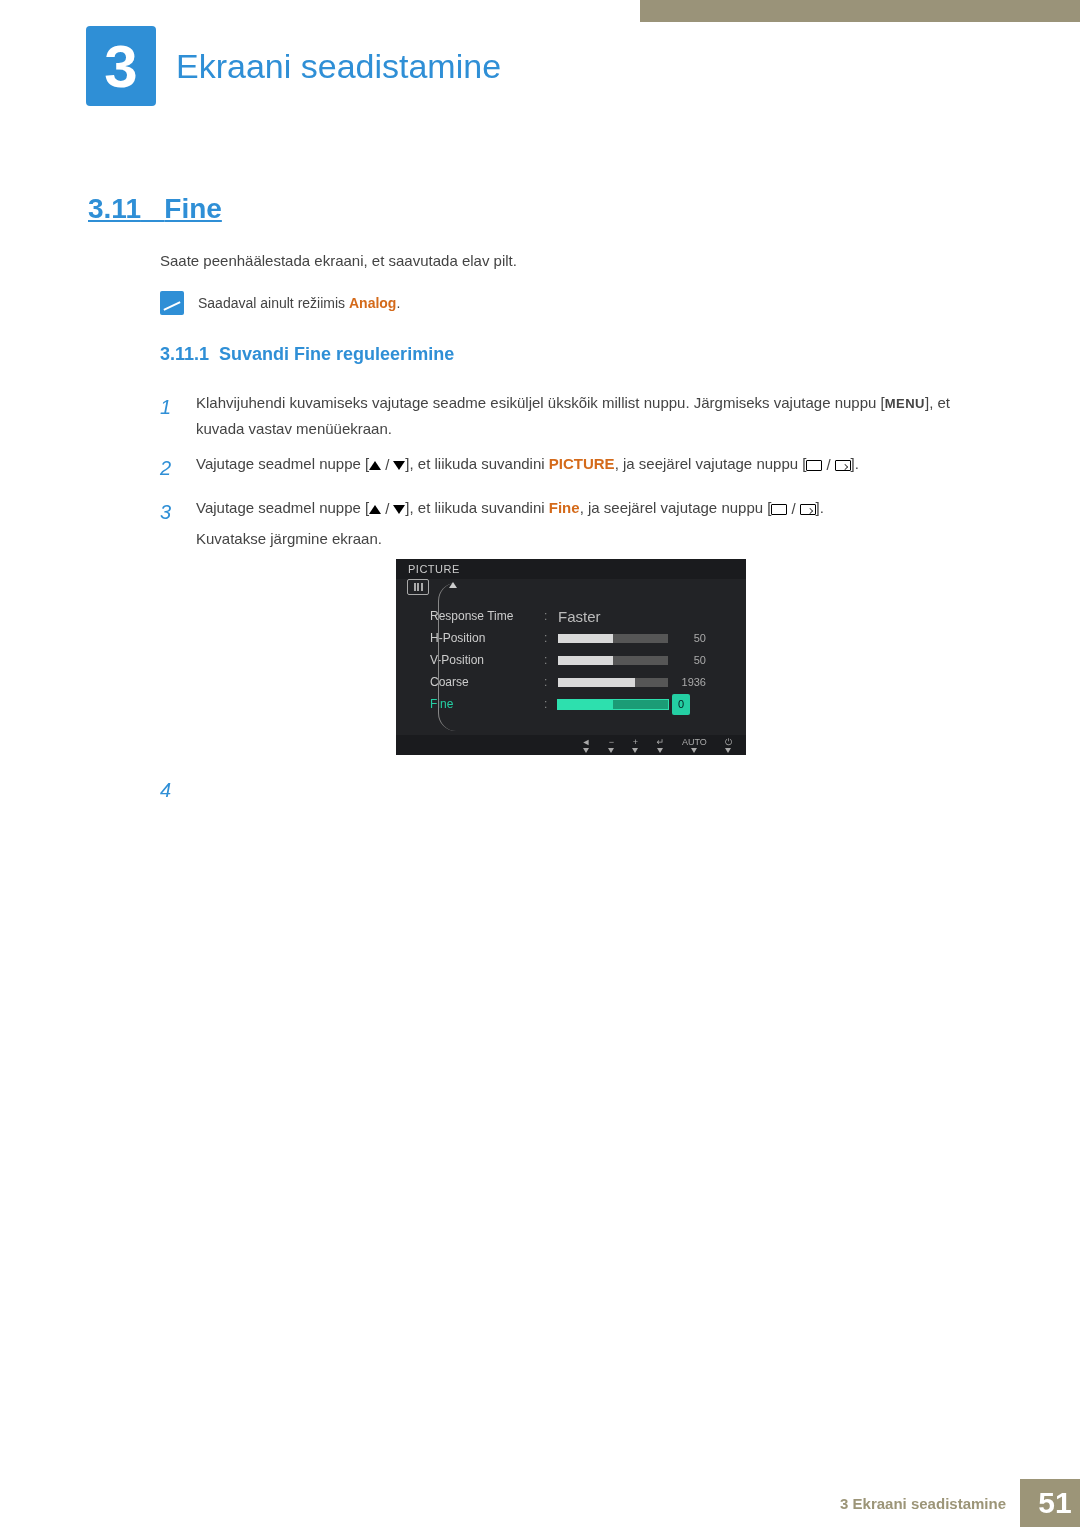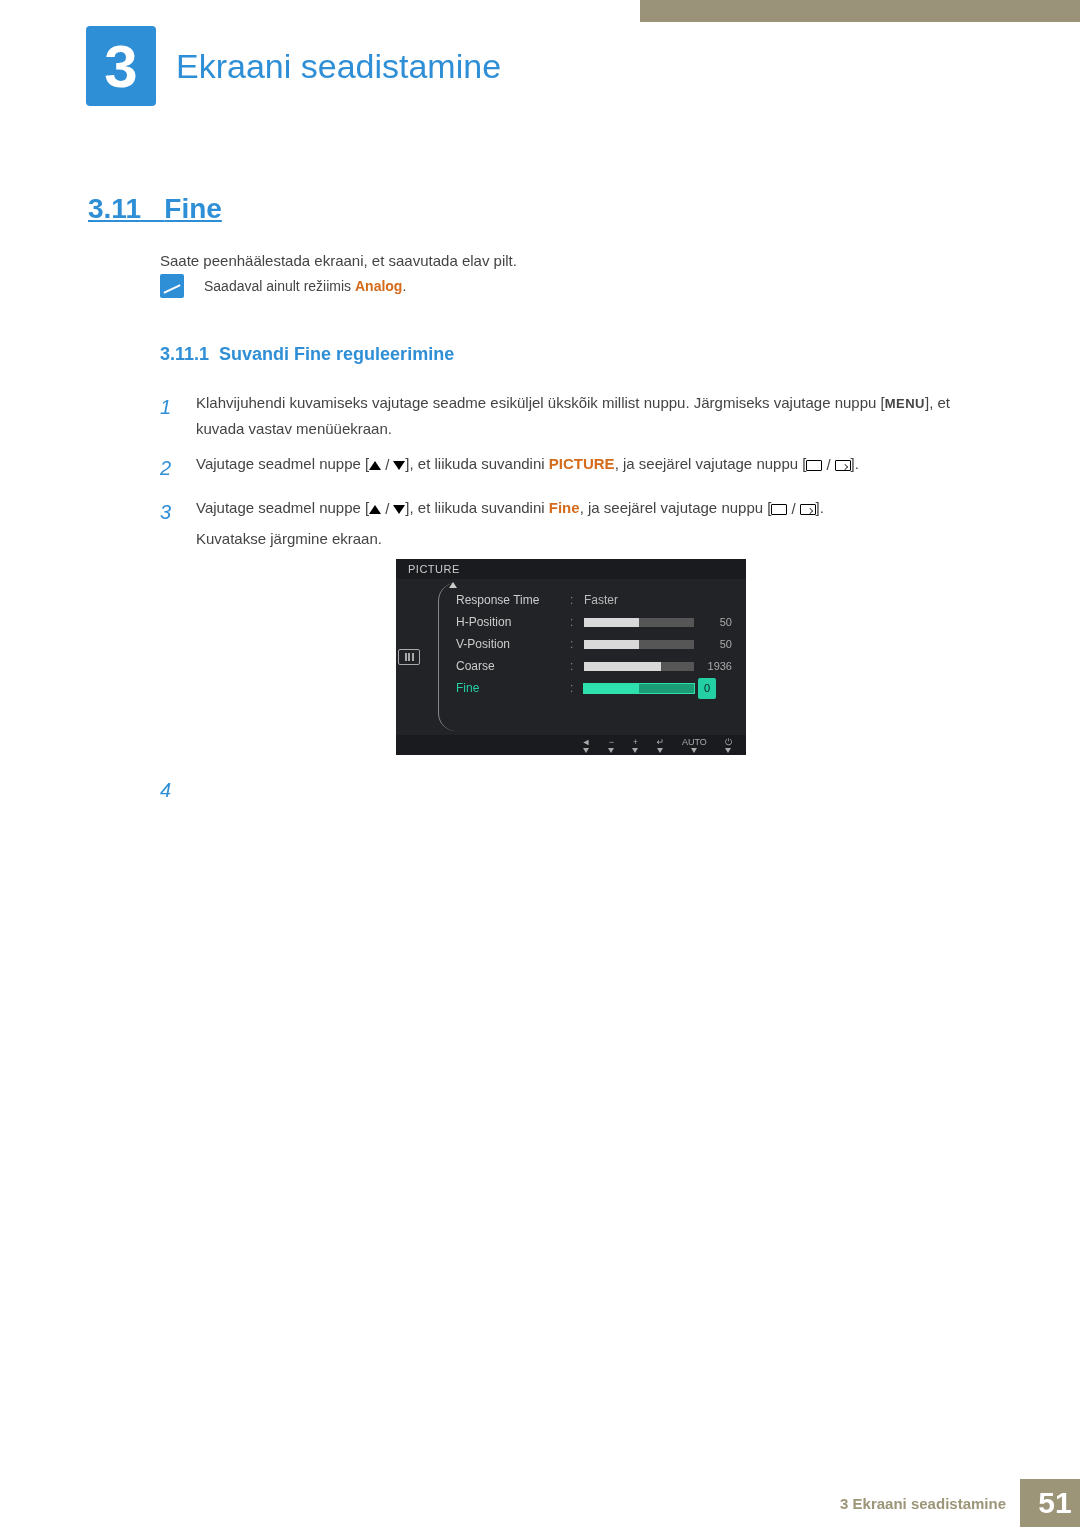--- a/index.html
+++ b/index.html
@@ -55,25 +55,25 @@
     }
     .section-intro {
       position: absolute;
       top: 252px;
       left: 160px;
       font-size: 15px;
       color: #444;
     }
     .note-row {
       position: absolute;
-      top: 274px;
+      top: 291px;
       left: 160px;
       display: flex;
       align-items: center;
-      gap: 20px;
+      gap: 14px;
       justify-content: flex-end;
     }
     .note-icon {
       width: 24px;
       height: 24px;
       background: #2f8fd6;
       border-radius: 2px;
       position: relative;
       overflow: hidden;
     }
@@ -162,20 +162,21 @@
       align-items: center;
       padding-left: 12px;
       background: #1a1b1e;
       font-size: 11px;
       letter-spacing: 0.5px;
     }
     .osd-body {
       display: flex;
       height: 156px;
       position: relative;
+      flex-direction: column;
     }
     .osd-sidebar {
       width: 44px;
       display: flex;
       align-items: center;
       justify-content: center;
     }
     .osd-side-icon {
       width: 22px; height: 16px; border: 1.5px solid #aaa; border-radius: 2px; display: flex; align-items: center; justify-content: center; gap: 1.5px;
     }
@@ -203,21 +204,21 @@
     }
     .osd-row {
       display: flex;
       align-items: center;
       height: 22px;
       gap: 4px;
     }
     .osd-row.active .osd-row-label { color: #24cfa3; }
     .osd-row-label { width: 110px; font-size: 12px; }
     .osd-colon { width: 10px; color: #888; }
-    .osd-value { color: #bbb; font-size: 12px; }
+    .osd-value { color: #bbb; font-size: 15px; }
     .osd-bar {
       width: 110px; height: 9px; background: #565656; position: relative;
     }
     .osd-bar-fill { height: 100%; background: #d9d9d9; }
     .osd-num { width: 34px; text-align: right; color: #aaa; font-size: 11px; }
     .osd-row.active .osd-bar { background: #1b9c76; outline: 1px solid #2de0ae; }
     .osd-row.active .osd-bar-fill { background: #2de0ae; }
     .osd-row.active .osd-num-box {
       background: #24cfa3; color: #022; padding: 1px 6px; border-radius: 2px; font-size: 11px;
     }

